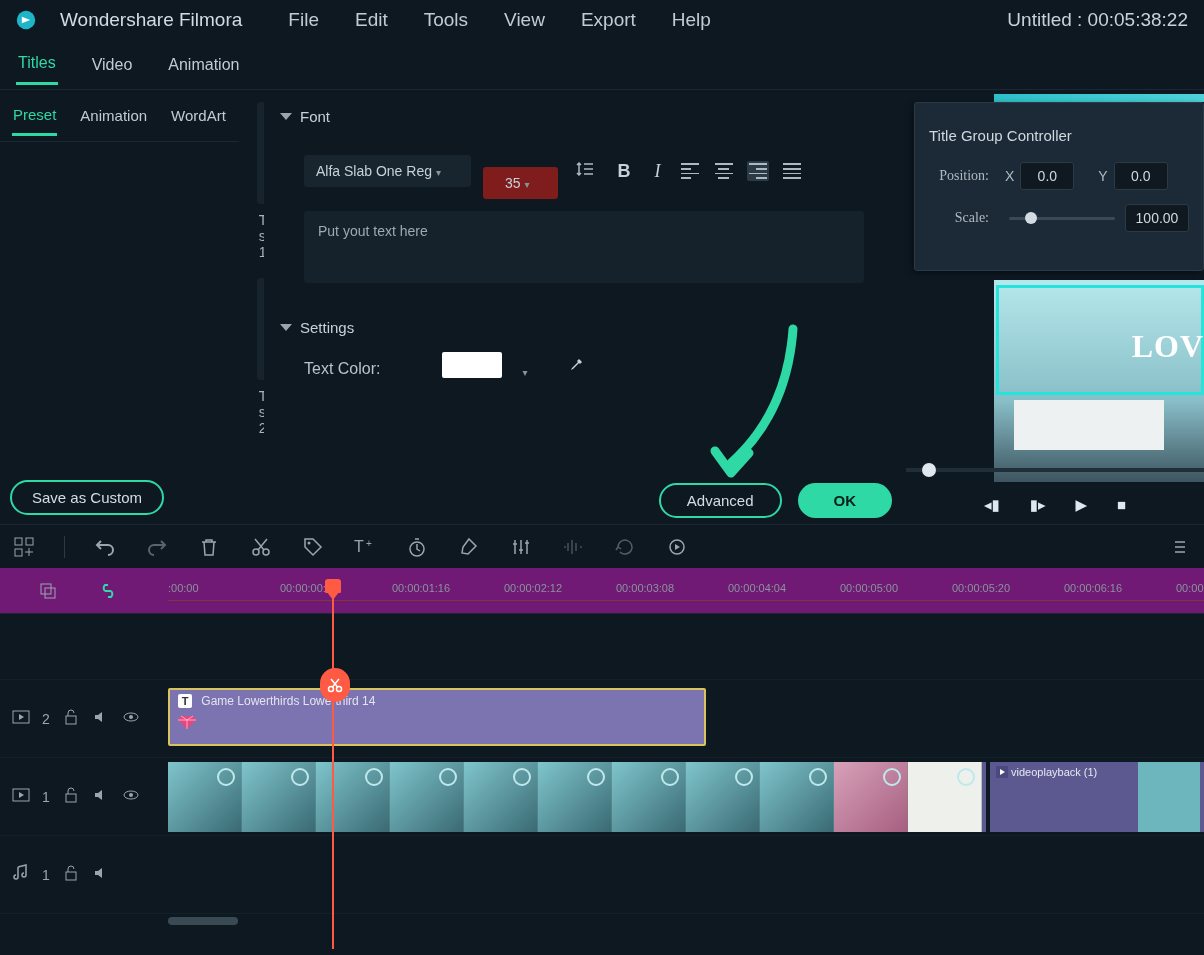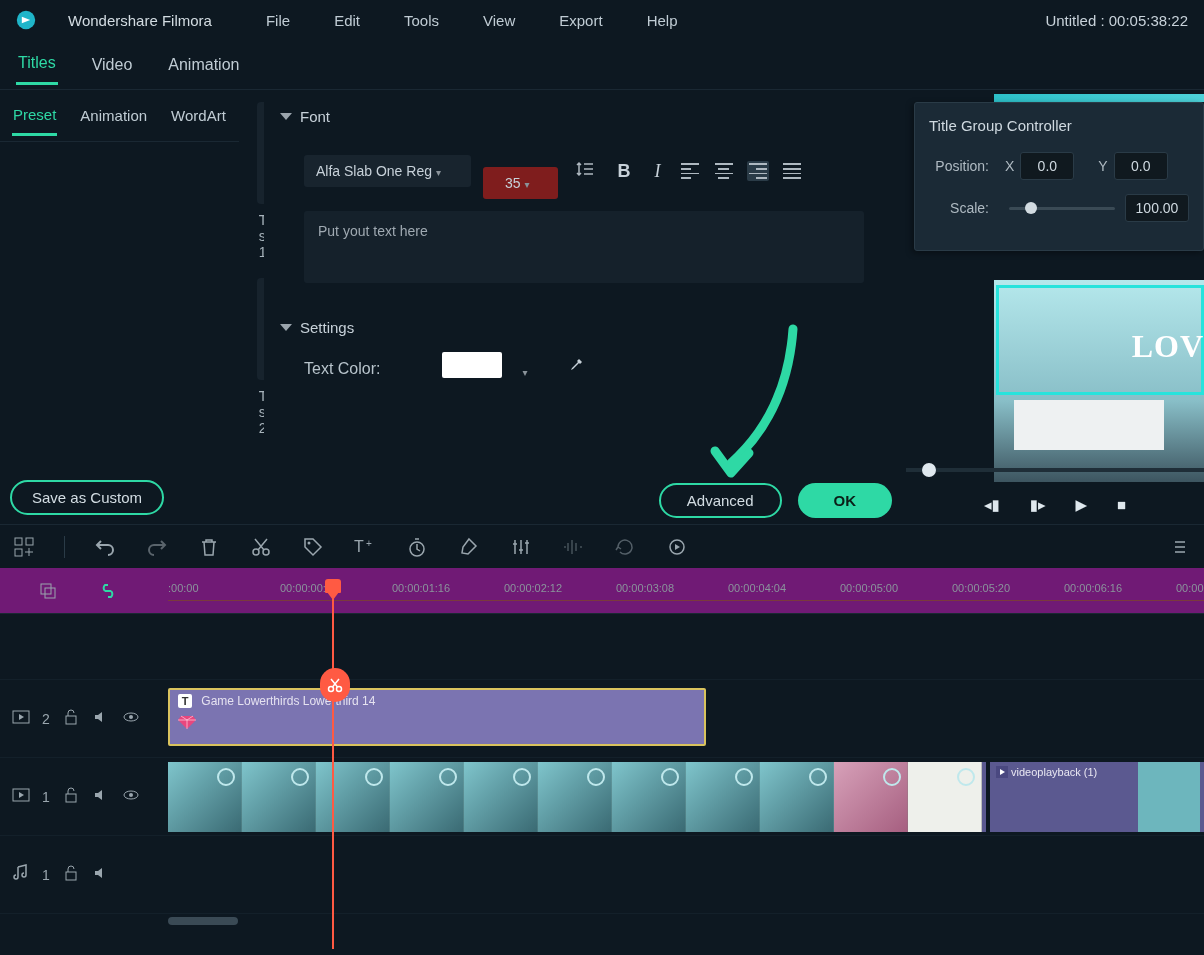--- a/index.html
+++ b/index.html
@@ -1,19 +1,19 @@
 <!DOCTYPE html>
 <html><head>
 <meta charset="utf-8">
 <style>
 * { box-sizing: border-box; margin: 0; padding: 0; font-family: -apple-system, "Segoe UI", Arial, sans-serif; }
 body { background: #0d1821; color: #b8c4cc; width: 1204px; height: 955px; overflow: hidden; position: relative; }
 
 
-.menubar { height: 40px; background: #0d1821; display: flex; align-items: center; padding: 0 16px; gap: 32px; font-size: 15px; }
+.menubar { height: 40px; background: #0d1821; display: flex; align-items: center; padding: 0 16px; gap: 24px; font-size: 19px; }
 .menubar .logo { width: 20px; height: 20px; display: inline-block; }
 .menubar .brand { font-weight: 400; color: #d3dce2; margin-right: 16px;}
 .menubar .menu-item { color: #c0ccd4; cursor: pointer; padding: 2px 6px; }
 .menubar .spacer { flex: 1; }
 .menubar .project-title { color: #c8d2da; }
 
 
 .primary-tabs { height: 50px; background: #0d1821; display: flex; align-items: center; padding: 0 16px; gap: 32px; font-size: 16px; border-bottom: 1px solid #1a2833; }
 .primary-tabs .tab { color: #c0ccd4; padding: 10px 2px; cursor: pointer; }
 .primary-tabs .tab.active { color: #2ed9a5; border-bottom: 3px solid #2ed9a5; }
@@ -46,24 +46,24 @@
 .settings-block { margin-top: 28px; }
 .set-row { display: flex; align-items: flex-end; gap: 16px; padding: 8px 0 8px 24px; }
 .color-swatch { width: 60px; height: 26px; background: #fff; border-radius: 2px; }
 .save-custom { border: 2px solid #2ed9a5; color: #d3dde3; background: transparent; border-radius: 18px; padding: 7px 20px; font-size: 15px; cursor: pointer;}
 .btn-advanced { border: 2px solid #2ed9a5; color: #d3dde3; background: transparent; border-radius: 18px; padding: 7px 26px; font-size: 15px; cursor: pointer; margin-right: 16px;}
 .btn-ok { background: #2ed9a5; color: #0b1f18; border: none; border-radius: 18px; padding: 8px 36px; font-size: 15px; font-weight: 600; cursor: pointer;}
 
 
 .right-preview { width: 298px; background: #0d1821; position: relative; }
 .preview-strip { position: absolute; top: 4px; left: 88px; right:0; height: 8px; background: linear-gradient(90deg,#2dc0c9,#4ed2d9);}
-.ctrl-panel { position: absolute; top: 12px; right: 0; width: 290px; background: #1b2a36; border: 1px solid #2a3b47; border-radius: 3px; padding: 14px 14px; box-shadow: -2px 2px 6px rgba(0,0,0,.4);}
+.ctrl-panel { position: absolute; top: 12px; right: 0; width: 290px; background: #1b2a36; border: 1px solid #2a3b47; border-radius: 3px; padding: 24px 14px; box-shadow: -2px 2px 6px rgba(0,0,0,.4);}
 .ctrl-panel h4 { font-size: 15px; font-weight: 500; color: #cfd9e0; margin-bottom: 18px;}
 .ctrl-row { display: flex; align-items: center; margin-bottom: 14px; font-size: 14px; color: #afbac2;}
-.ctrl-row .lbl { width: 70px; text-align: right; padding-right: 10px;}
+.ctrl-row .lbl { width: 70px; text-align: right; padding-right: 10px; font-family: Liberation Serif, serif;}
 .ctrl-row .axis { margin: 0 6px; }
 .num-box { background: #10191f; border: 1px solid #2a3b47; color: #cfd9e0; width: 54px; text-align: center; padding: 5px 0; border-radius: 3px; font-size: 14px;}
 .num-box.wide { width: 64px; }
 .slider { flex: 1; height: 3px; background: #3a4a55; position: relative; margin: 0 10px; border-radius: 2px;}
 .slider .knob { width: 12px; height: 12px; background: #d2dbe1; border-radius: 50%; position: absolute; top: -5px; }
 .preview-img { position: absolute; top: 190px; right: 0; width: 210px; height: 202px; background: linear-gradient(180deg,#b5e8ec 0%, #88bec7 60%, #3d5560 100%); overflow: hidden;}
 .preview-img .obox { position: absolute; top: 5px; left: 2px; right: 0; height: 110px; border: 3px solid #26e3dc; }
 .preview-img .txt { position: absolute; top: 48px; right: 0; font-size: 32px; font-weight: 900; color: #fff; font-family: Liberation Serif, serif; letter-spacing: 1px;}
 .preview-img .desk { position: absolute; bottom: 32px; left: 20px; width: 150px; height: 50px; background: #eef1f2; }
 .scrub { position: absolute; bottom: 46px; left: 0; right: 0; height: 4px; background: #1f2e38;}

